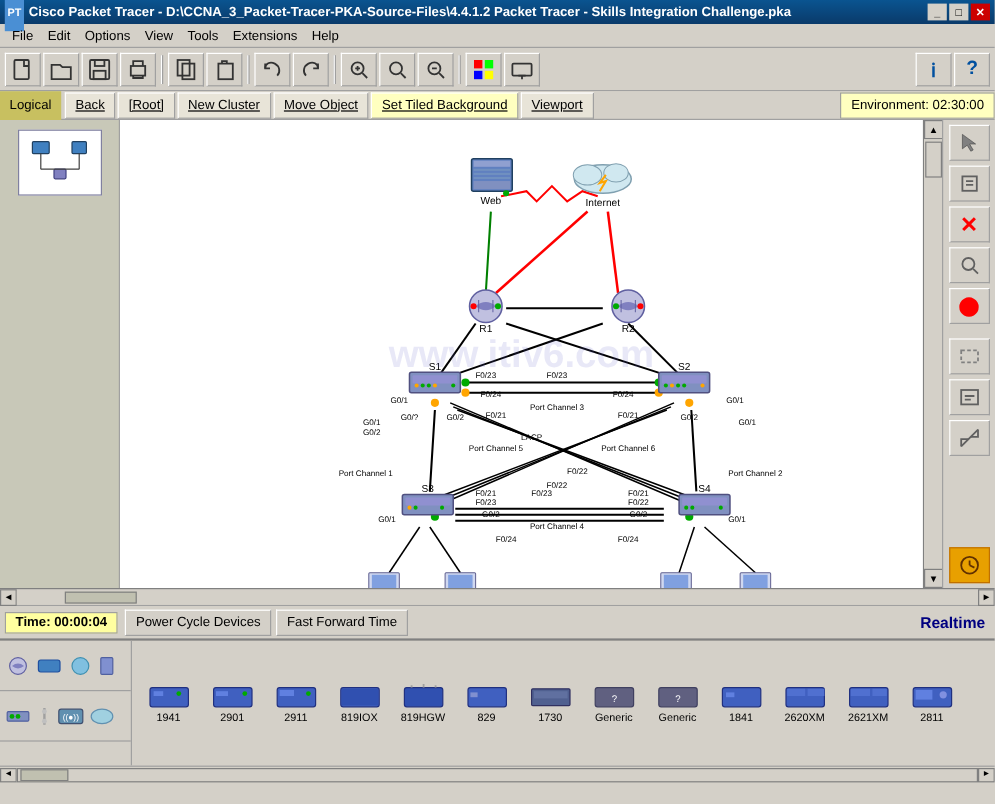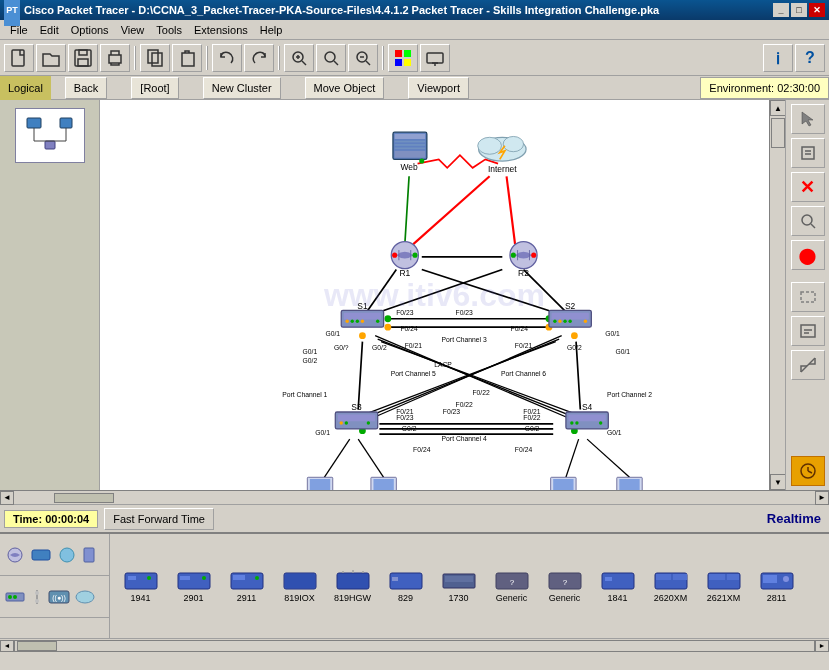--- a/index.html
+++ b/index.html
@@ -21,21 +21,21 @@
 
     
     #toolbar { background: #d4d0c8; height: 36px; display: flex; align-items: center; padding: 2px 4px; border-bottom: 1px solid #a0a0a0; gap: 2px; }
     .tool-btn { width: 30px; height: 28px; background: #d4d0c8; border: 1px solid #a0a0a0; border-top-color: #ffffff; border-left-color: #ffffff; display: flex; align-items: center; justify-content: center; cursor: pointer; font-size: 14px; }
     .tool-separator { width: 2px; height: 24px; background: #a0a0a0; margin: 0 2px; border-left: 1px solid white; }
     .tool-btn svg { width: 20px; height: 20px; }
 
     
     #nav-bar { background: #d4d0c8; height: 24px; display: flex; align-items: center; padding: 0; border-bottom: 1px solid #a0a0a0; }
     .nav-label { background: #c8c060; padding: 2px 8px; font-weight: normal; font-size: 11px; height: 24px; display: flex; align-items: center; margin-right: 2px; }
-    .nav-btn { background: #e8e4d8; border: 1px solid #a0a0a0; border-top-color: #ffffff; border-left-color: #ffffff; padding: 2px 8px; cursor: pointer; font-size: 11px; height: 22px; display: flex; align-items: center; margin: 0 12px; }
+    .nav-btn { background: #e8e4d8; border: 1px solid #a0a0a0; border-top-color: #ffffff; border-left-color: #ffffff; padding: 2px 8px; cursor: pointer; font-size: 11px; height: 22px; display: flex; align-items: center; margin: 0 1px; text-decoration: underline; }
     .nav-btn.active { background: #ffffc0; }
     .nav-spacer { flex: 1; }
     .nav-env { background: #ffffc0; border: 1px solid #a0a0a0; padding: 2px 8px; font-size: 11px; height: 22px; display: flex; align-items: center; }
 
     
     #main-area { display: flex; height: calc(670px - 20px - 20px - 36px - 24px - 28px - 58px - 30px); }
 
     
     #left-panel { width: 100px; background: #c8c8b8; border-right: 1px solid #a0a0a0; padding: 4px; }
 
@@ -211,20 +211,21 @@
 
   <div class="tool-btn" title="Help" style="font-size:16px; font-weight:bold; color:#0050a0;">?</div>
 </div>
 
 <div id="nav-bar">
   <div class="nav-label">Logical</div>
   <div class="nav-btn">Back</div>
   <div class="nav-btn">[Root]</div>
   <div class="nav-btn">New Cluster</div>
   <div class="nav-btn">Move Object</div>
+  <div class="nav-btn active">Set Tiled Background</div>
   <div class="nav-btn">Viewport</div>
   <div class="nav-spacer"></div>
   <div class="nav-env">Environment: 02:30:00</div>
 </div>
 
 <div id="main-area" style="display:flex; height:390px;">
 
   <div id="left-panel" style="width:100px; background:#c8c8b8; border-right:1px solid #a0a0a0; padding:4px; position:relative;">
     <div style="width:70px; height:55px; border:1px solid #8080a0; background:white; display:flex; align-items:center; justify-content:center; cursor:pointer; margin:4px auto;">
       <svg width="50" height="40" viewBox="0 0 50 40">
@@ -493,20 +494,21 @@
 <div id="h-scroll">
   <div class="h-scroll-arrow">◄</div>
   <div class="h-scroll-track">
     <div class="h-scroll-thumb"></div>
   </div>
   <div class="h-scroll-arrow">►</div>
 </div>
 
 <div id="status-bar">
   <div class="time-display">Time: 00:00:04</div>
+  <div class="status-btn">Power Cycle Devices</div>
   <div class="status-btn">Fast Forward Time</div>
   <div class="realtime-label">Realtime</div>
 </div>
 
 <div id="device-panel" style="height:120px; background:#d4d0c8; border-top:2px solid #808080; display:flex; flex-direction:column;">
   <div id="device-panel-top" style="display:flex; flex:1; height:88px;">
 
     <div id="device-categories" style="width:110px; background:#d4d0c8; border-right:1px solid #a0a0a0;">
 
       <div class="device-cat" style="display:flex; align-items:center; padding:4px; border-bottom:1px solid #a0a0a0; height:42px; gap:4px;">

